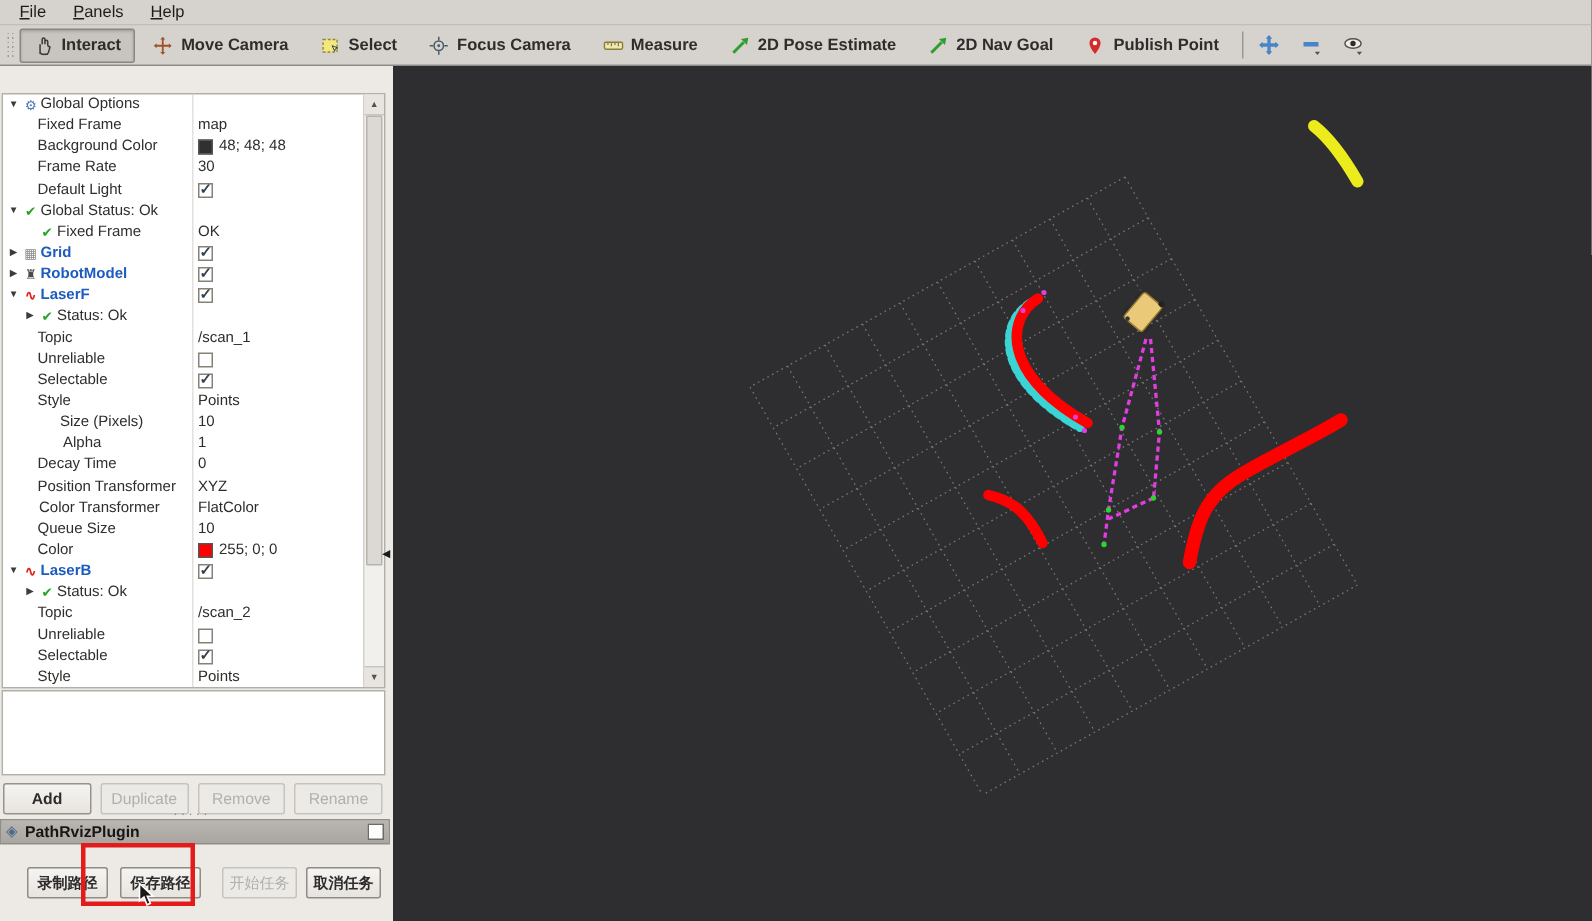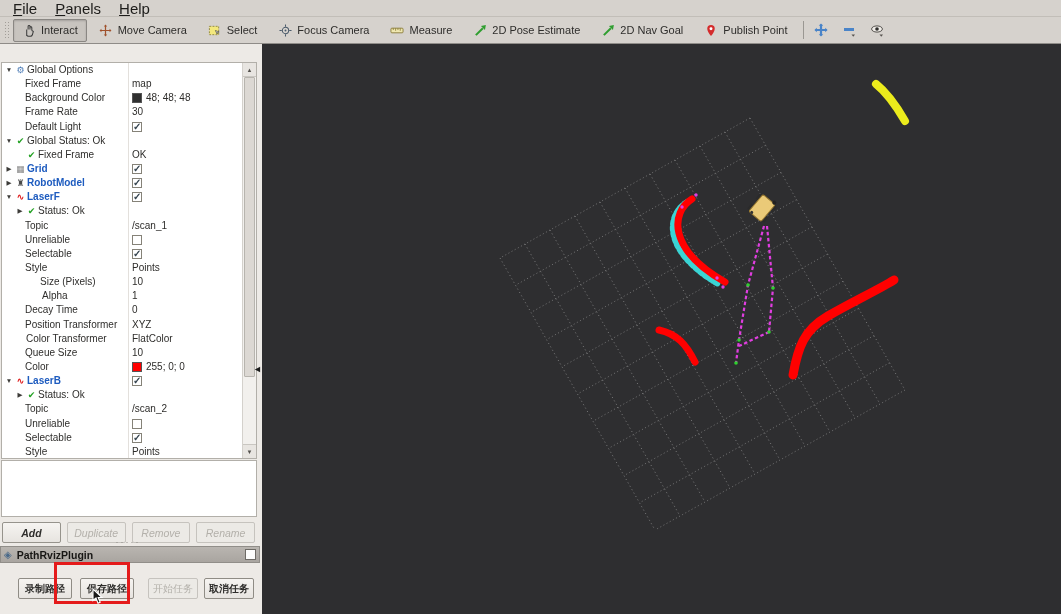--- a/index.html
+++ b/index.html
@@ -2,30 +2,30 @@
 <html><head>
 <meta charset="utf-8">
 <style>
   html,body{margin:0;padding:0;}
   body{width:1061px;height:614px;position:relative;overflow:hidden;
        background:#d5d1cc;font-family:"Liberation Sans",sans-serif;color:#2e2d2b;
        -webkit-font-smoothing:antialiased;}
   
   #menubar{position:absolute;left:0;top:0;width:1061px;height:17px;background:#d6d2cd;
            border-bottom:1px solid #c2beb8;display:flex;align-items:center;padding-left:4px;box-sizing:border-box;}
-  .menu-item{display:inline-block;padding:1px 9px;font-size:15px;color:#1d1c1a;}
+  .menu-item{display:inline-block;padding:1px 9px;font-size:11px;color:#1d1c1a;}
   .menu-item::first-letter{text-decoration:underline;}
   
   #toolbar{position:absolute;left:0;top:17px;width:1061px;height:27px;background:#d6d2cd;
            border-bottom:1px solid #8f8c88;display:flex;align-items:center;padding:0 4px;box-sizing:border-box;}
   .grip{width:4px;height:17px;margin:0 4px 0 1px;
         background-image:repeating-linear-gradient(#a19d98 0 1px,transparent 1px 3px),repeating-linear-gradient(#a19d98 0 1px,transparent 1px 3px);
         background-size:1px 100%,1px 100%;background-position:0 0,3px 0;background-repeat:no-repeat;}
   .tool{display:flex;align-items:center;gap:5px;padding:3px 8px;border:1px solid transparent;border-radius:2px;height:15px;}
-  .tool .tlabel{font-size:11px;font-weight:normal;color:#2e2d2b;white-space:nowrap;}
+  .tool .tlabel{font-size:11px;font-weight:bold;color:#2e2d2b;white-space:nowrap;}
   .tool.active{background:#c8c4bf;border-color:#8a8783;box-shadow:inset 0 1px 2px rgba(0,0,0,.18);}
   .ticon{display:inline-flex;width:14px;height:14px;align-items:center;justify-content:center;}
   .sep{width:1px;height:18px;background:#9a9792;margin:0 6px;}
   .mini-tool{display:inline-flex;width:22px;height:20px;align-items:center;justify-content:center;border-radius:2px;}
   
   #left-panel{position:absolute;left:0;top:44px;width:262px;height:570px;background:#edeae6;}
   .phdr{position:absolute;left:0;width:260px;height:17px;background:linear-gradient(#b9b5b0,#a9a5a0);
         border:1px solid #918e89;box-sizing:border-box;display:flex;align-items:center;gap:5px;padding:0 3px;}
   .phdr .ptitle{font-size:10.5px;font-weight:bold;color:#171614;flex:0 1 auto;}
   .float-btn{margin-left:auto;width:11px;height:11px;background:#fdfdfc;border:1px solid #6e6b66;box-sizing:border-box;}
@@ -44,21 +44,21 @@
   .swatch{width:10px;height:10px;border:1px solid #555;box-sizing:border-box;margin-right:4px;}
   
   .sbar{position:absolute;top:0;right:0;width:14px;bottom:0;background:#f2f0ed;border-left:1px solid #d4d1cc;box-sizing:border-box;}
   .sb-btn{height:13px;display:flex;align-items:center;justify-content:center;font-size:6px;color:#55524e;background:#e8e5e1;border-bottom:1px solid #c9c6c1;}
   .sb-btn.bottom{position:absolute;bottom:0;left:0;right:0;border-top:1px solid #c9c6c1;border-bottom:none;}
   .sb-thumb{position:absolute;left:1px;right:1px;top:14px;height:300px;background:#dcd8d3;border:1px solid #b7b4ae;border-radius:1px;box-sizing:border-box;}
   
   #desc-box{position:absolute;left:1px;top:416px;width:256px;height:57px;background:#fff;border:1px solid #b2afa9;box-sizing:border-box;}
   #display-buttons{position:absolute;left:2px;top:478px;width:253px;display:flex;gap:6px;}
   .pbtn{flex:1;height:19px;background:linear-gradient(#f6f4f1,#e7e4e0);border:1px solid #96938c;border-radius:2px;
-        font-size:10.5px;font-weight:bold;color:#2e2d2b;display:flex;align-items:center;justify-content:center;font-style:italic;}
+        font-size:10.5px;font-weight:bold;color:#2e2d2b;display:flex;align-items:center;justify-content:center;}
   .pbtn.disabled{color:#b3b0aa;border-color:#c6c3be;background:#eceae6;font-weight:normal;}
   #splitter-dots{position:absolute;left:0;top:495px;width:256px;text-align:center;font-size:9px;letter-spacing:2px;color:#8d8a85;line-height:6px;}
   
   #plugin-buttons{position:absolute;left:6px;top:534px;display:flex;}
   .cbtn{height:21px;background:linear-gradient(#f6f4f1,#e7e4e0);border:1px solid #8f8c85;border-radius:2px;
         font-size:10px;font-weight:bold;color:#2e2d2b;display:flex;align-items:center;justify-content:center;box-sizing:border-box;}
   .cbtn.disabled{color:#b3b0aa;border-color:#c6c3be;background:#eceae6;font-weight:normal;}
   #highlight-rect{position:absolute;left:54px;top:518px;width:76px;height:42px;border:3px solid #e41b1b;box-sizing:border-box;z-index:5;}
   #cursor{position:absolute;left:92px;top:544px;z-index:6;}
   

